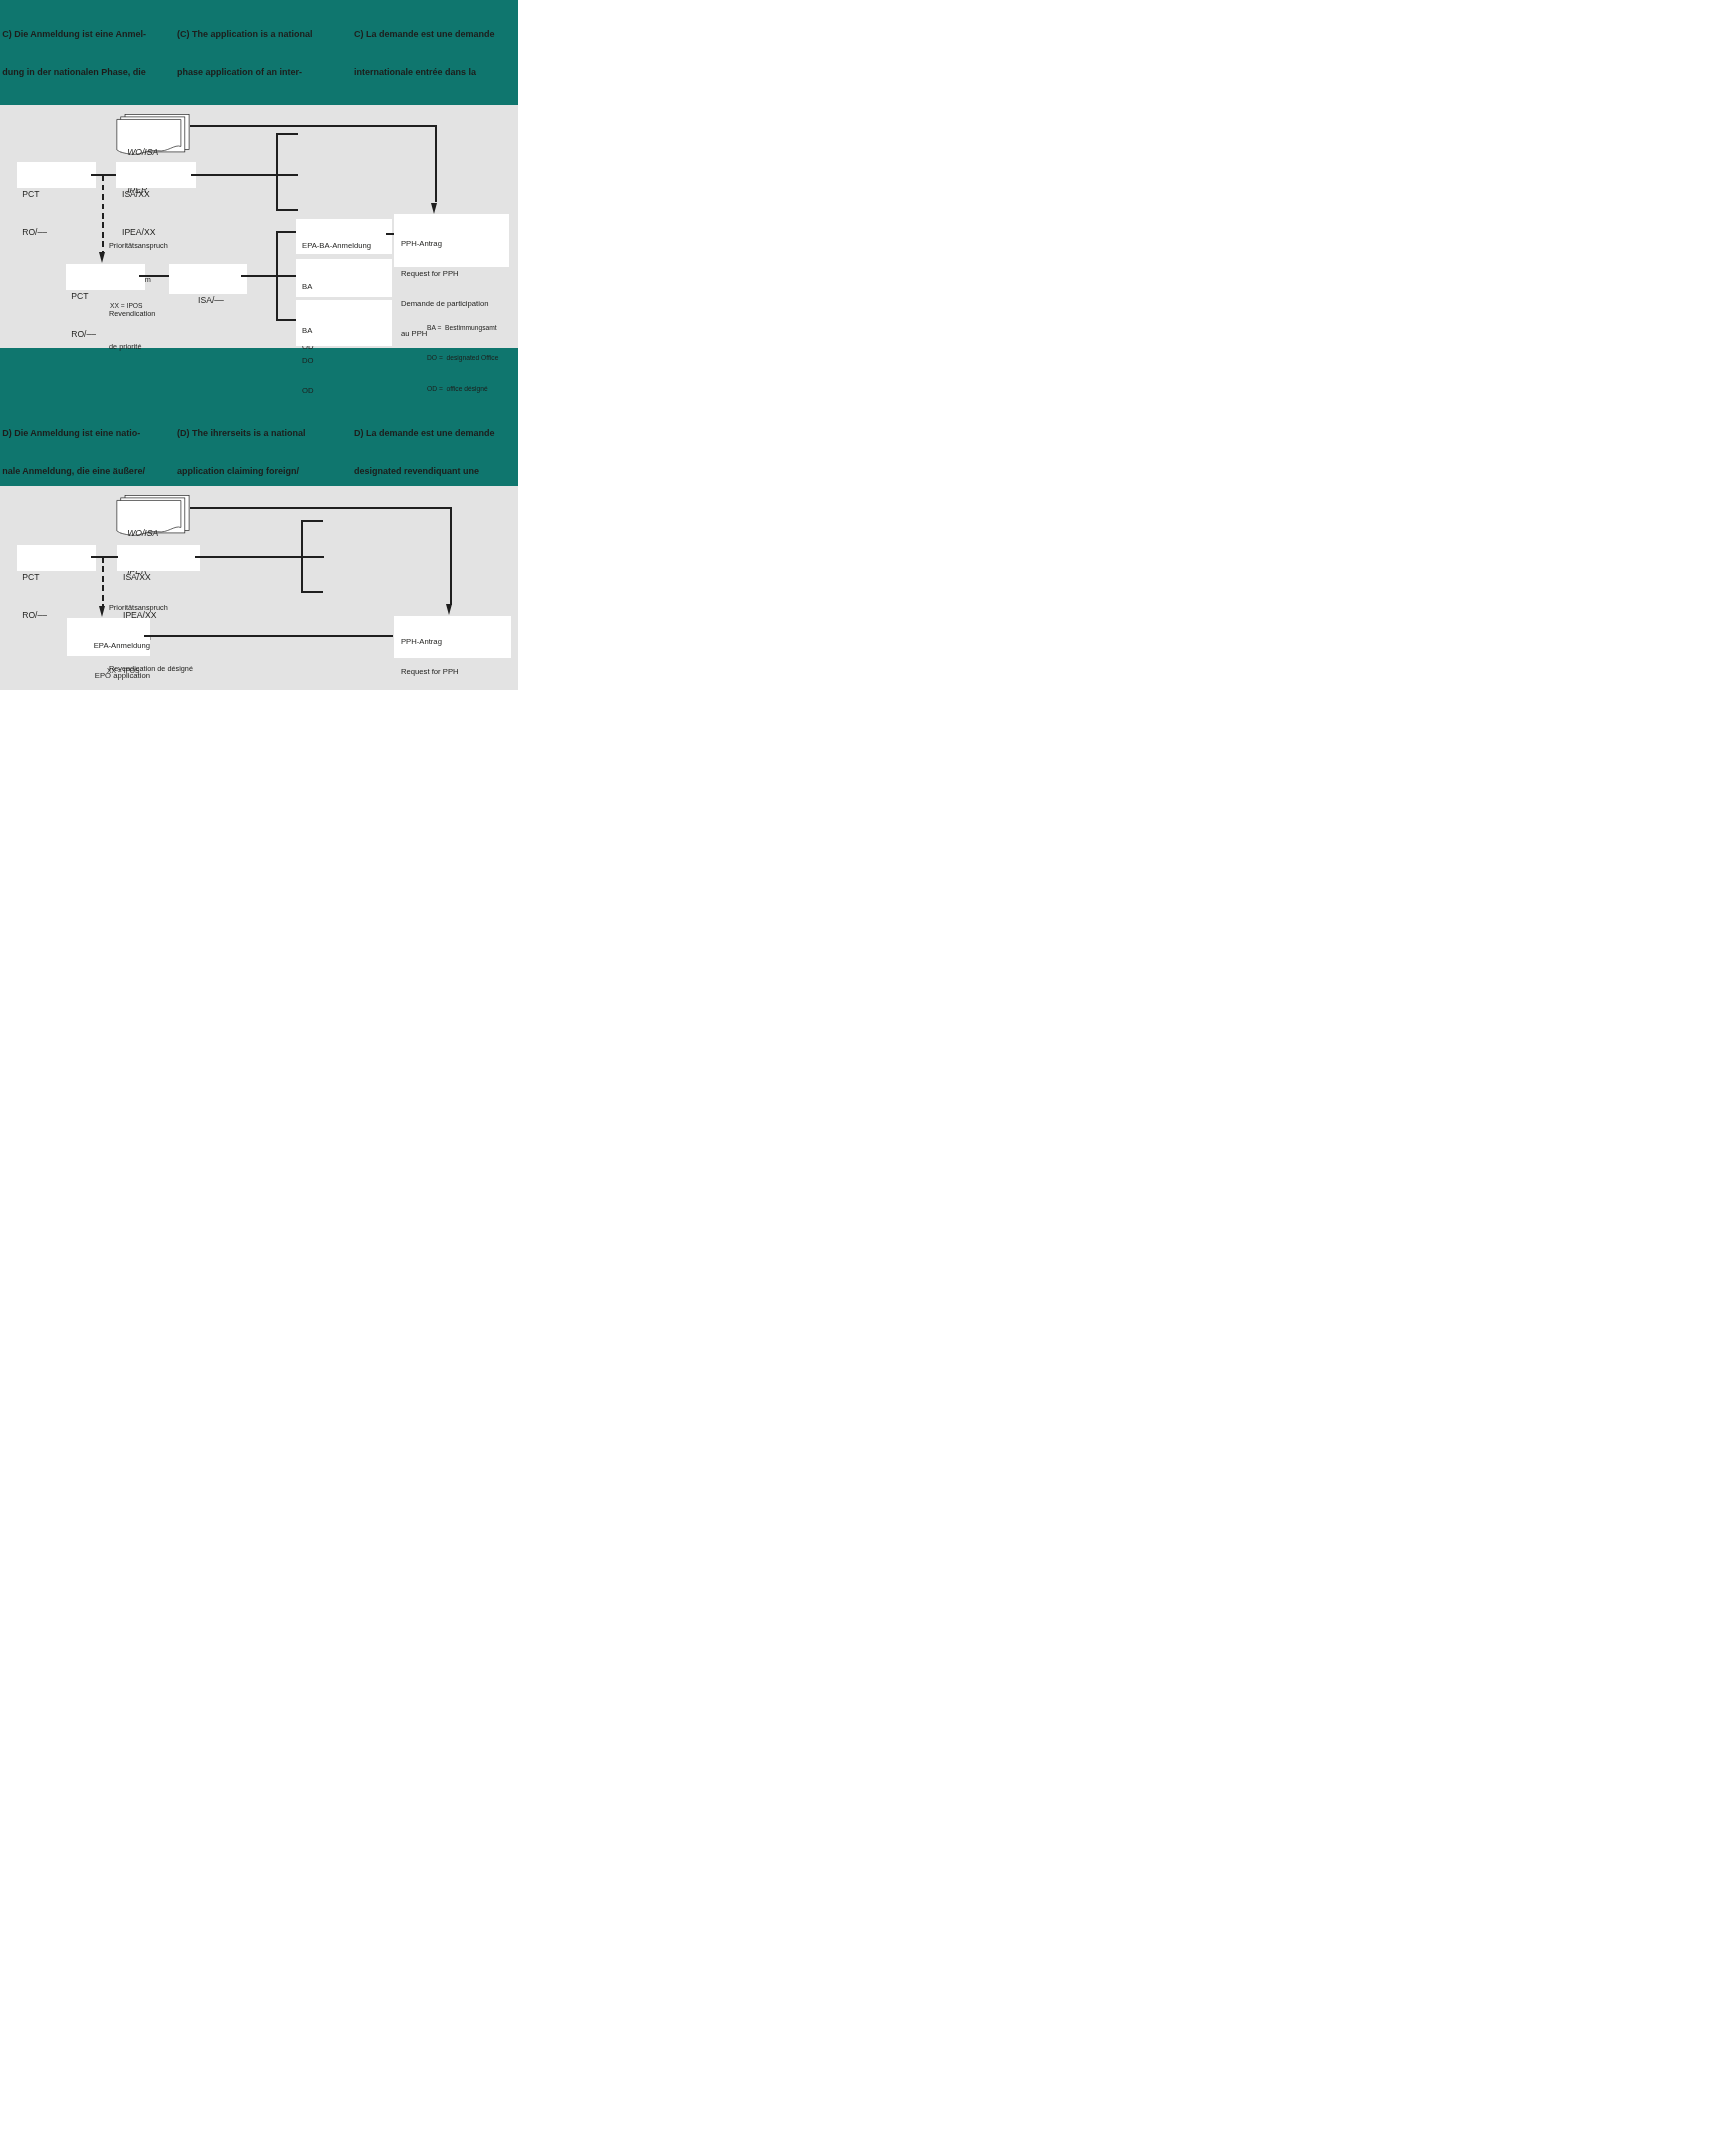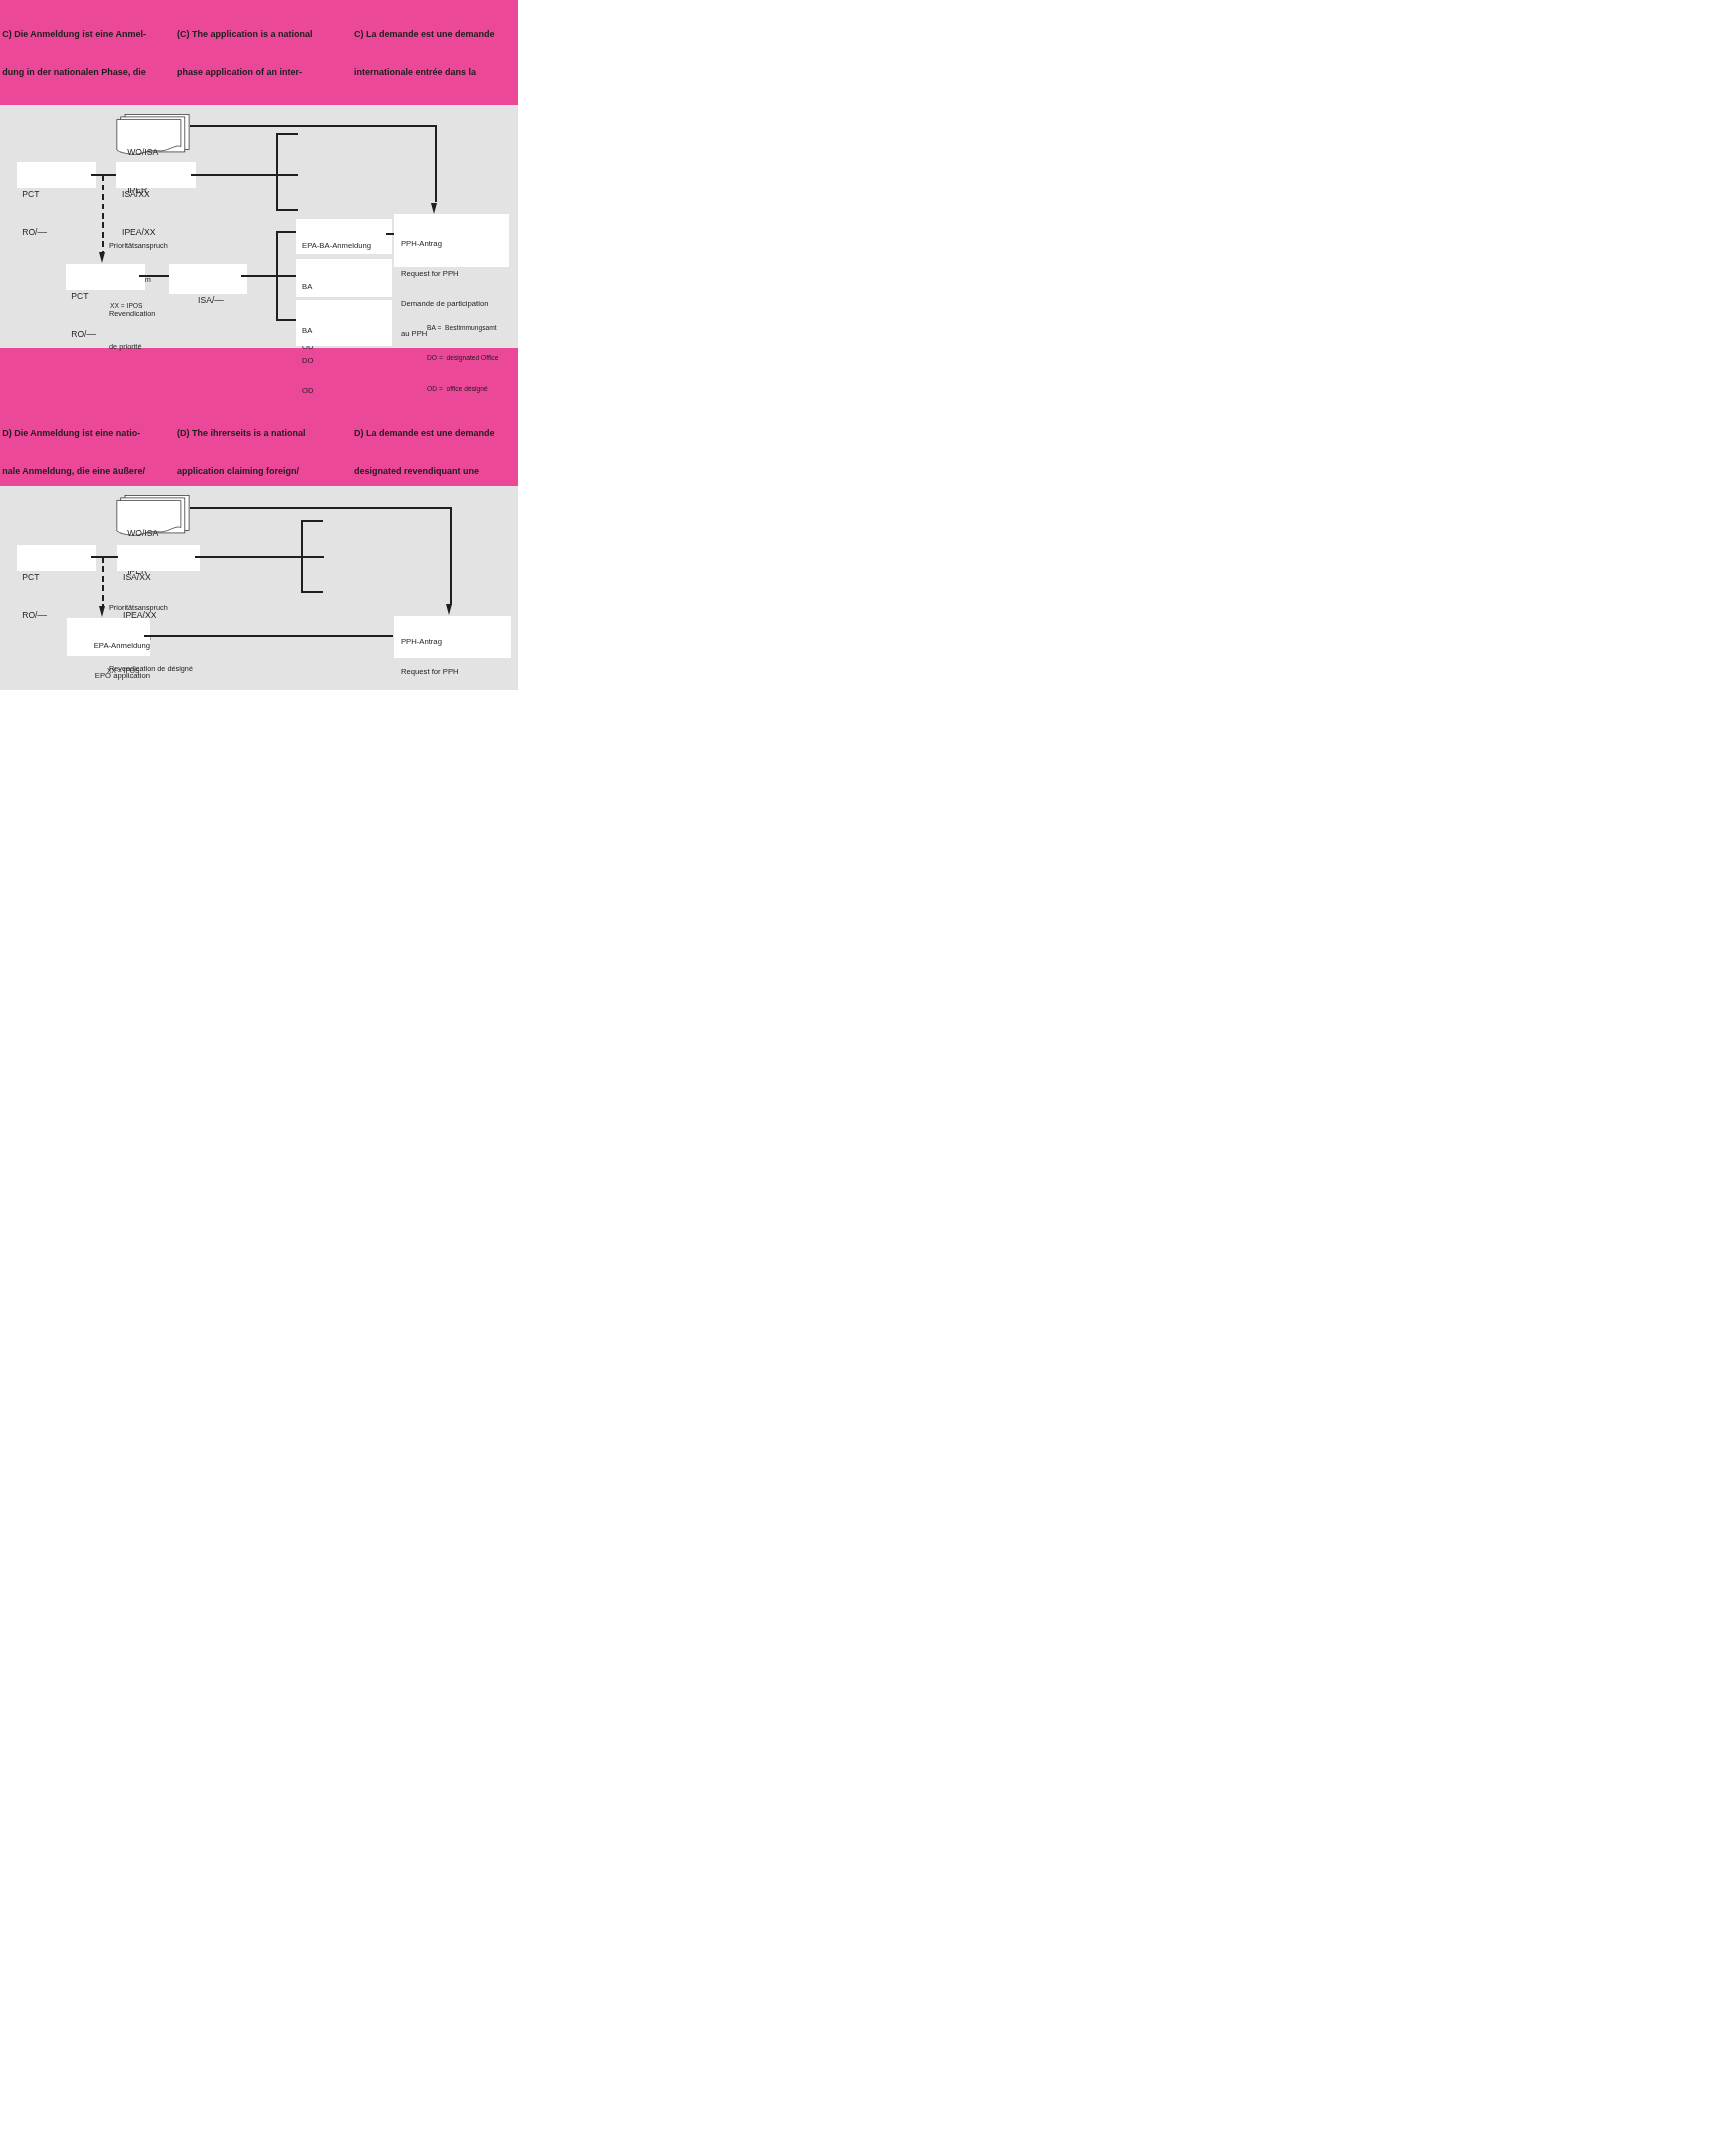--- a/index.html
+++ b/index.html
@@ -1,29 +1,29 @@
 <!DOCTYPE html>
 <html style="font-size:6.9px"><head>
 <meta charset="utf-8">
 <style>
   html,body{margin:0;padding:0;background:#ffffff;}
-  #page{position:relative;width:518px;height:690px;background:#ec4899;overflow:hidden;
+  #page{position:relative;width:518px;height:690px;background:#0f766e;overflow:hidden;
         font-family:"Liberation Sans","DejaVu Sans",sans-serif;color:#1d1d1b;}
   .band{position:absolute;left:0;width:518px;background:#e3e3e3;}
   .para{position:absolute;font-weight:bold;font-size:9px;line-height:12.5px;white-space:pre;}
   .bigtxt{font-size:8.6px;line-height:12.5px;white-space:pre;}
   .box{position:absolute;background:#ffffff;}
   .smalltxt{font-size:7.7px;line-height:10px;white-space:pre;}
   .hl{position:absolute;height:1.7px;background:#1f1f1f;}
   .vl{position:absolute;width:1.7px;background:#1f1f1f;}
   .dashv{position:absolute;width:1.7px;background:repeating-linear-gradient(to bottom,#1f1f1f 0 5.6px,rgba(0,0,0,0) 5.6px 9.5px);}
   .arrow{position:absolute;width:0;height:0;border-left:3.9px solid transparent;border-right:3.9px solid transparent;border-top:11.2px solid #1f1f1f;}
   .lbl{position:absolute;font-size:7.3px;line-height:11.2px;white-space:pre;}
   .tiny{position:absolute;font-size:6.7px;line-height:10.3px;white-space:pre;}
-  .papers{position:absolute;width:58px;height:41px;}
+  .papers{position:absolute;width:58px;height:41px;font-style:italic;}
   .papers svg{position:absolute;left:0;top:0;}
   .papers .ptxt{position:absolute;left:11.2px;top:7.3px;}
 </style>
 </head>
 <body>
 
 <div id="page">
 
   <div class="para" style="left:2.2px;top:3.4px;">
     <div>C) Die Anmeldung ist eine Anmel-</div>

